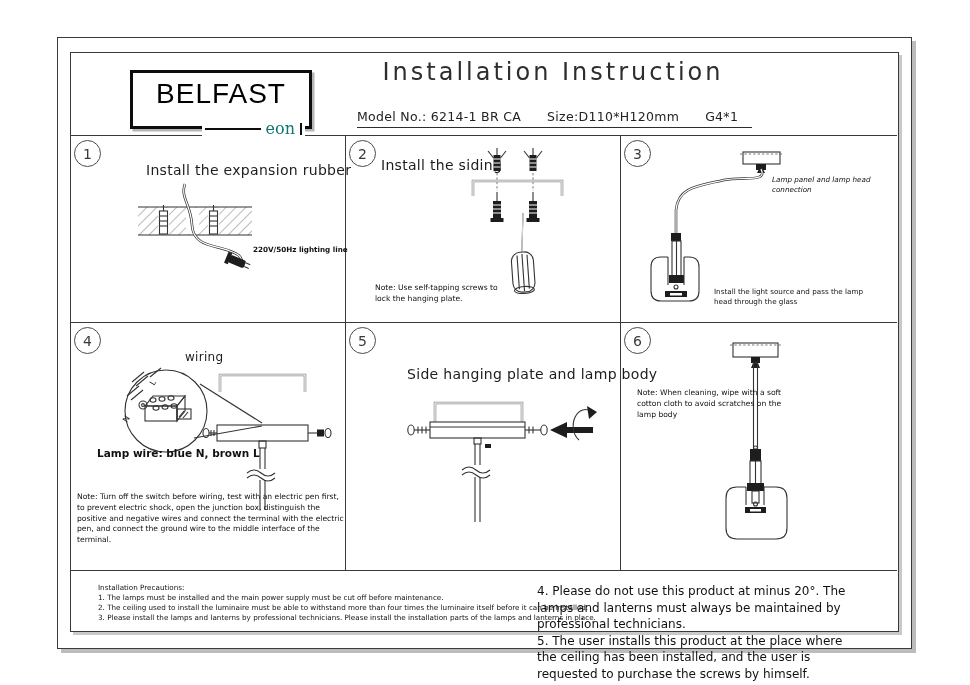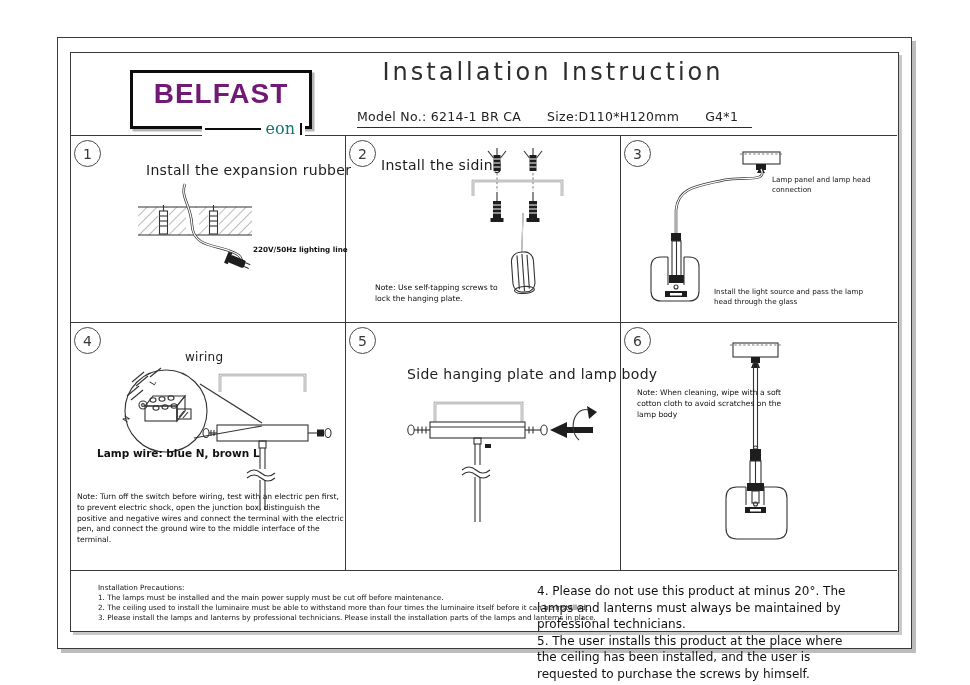--- a/index.html
+++ b/index.html
@@ -9,21 +9,21 @@
         border:1.6px solid #3a3a3a;box-shadow:4px 4px 0 #bcbcbc;background:#fff;}
   .inner-border{position:absolute;left:70px;top:52px;width:827px;height:578px;
         border:1.2px solid #3a3a3a;box-shadow:3px 3px 0 #c9c9c9;background:#fff;}
   .hline{position:absolute;height:1.2px;background:#3a3a3a;}
   .vline{position:absolute;width:1.2px;background:#3a3a3a;}
 
   
   .logo-box{position:absolute;left:130px;top:70px;width:176px;height:53px;
         border:3px solid #0d0d0d;box-shadow:2.5px 2.5px 0 #b5b5b5;background:#fff;}
   .logo-brand{margin-top:5px;text-align:center;font-family:"Liberation Sans",sans-serif;
-        font-weight:bold;font-size:28px;letter-spacing:1px;color:#701a75;}
+        font-weight:normal;font-size:28px;letter-spacing:1px;color:#000000;}
   .logo-eon{position:absolute;right:4px;bottom:-11px;background:#fff;padding:0 3px;
         display:flex;align-items:center;gap:5px;}
   .logo-eon .dash{display:inline-block;width:56px;height:2px;background:#0d0d0d;}
   .logo-eon .eon-text{font-family:"DejaVu Serif",serif;font-size:16px;color:#0f766e;line-height:1;}
   .logo-eon .tick{display:inline-block;width:2px;height:12px;background:#0d0d0d;}
   .page-title{position:absolute;left:352px;top:58px;width:402px;text-align:center;
         font-size:24px;letter-spacing:3px;color:#2d2d2d;font-weight:400;white-space:nowrap;}
   .model-line{position:absolute;left:357px;top:101px;display:flex;gap:26px;width:fit-content;
         padding:0 14px 3px 0;border-bottom:1.4px solid #2d2d2d;font-size:12.5px;
         letter-spacing:.3px;color:#222;white-space:nowrap;margin-top:8px;}
@@ -208,21 +208,21 @@
       <line x1="56.5" y1="106" x2="56.5" y2="142" class="s" stroke-width="0.6"></line>
       <rect x="49" y="140" width="15" height="8" class="blk"></rect>
 
       <path d="M48,122 H41 Q31,122 31,132 V156 Q31,166 41,166 H69 Q79,166 79,156 V132 Q79,122 69,122 H64" class="s"></path>
       <line x1="48" y1="122" x2="48" y2="150" class="s"></line>
       <line x1="64" y1="122" x2="64" y2="150" class="s"></line>
       <circle cx="56" cy="152" r="2" class="s" stroke-width="0.8"></circle>
       <rect x="45" y="156" width="22" height="6" class="blk"></rect>
       <rect x="50" y="158" width="12" height="2.5" fill="#fff"></rect>
     </svg>
-    <div class="plabel" style="left:152px;top:40px;width:110px;">Lamp panel and lamp head connection</div>
+    <div class="plabel" style="left:152px;top:40px;width:110px;font-style:italic;">Lamp panel and lamp head connection</div>
     <div class="plabel" style="left:94px;top:152px;width:160px;">Install the light source and pass the lamp head through the glass</div>
   </div>
 
   <div class="panel" id="p4">
     <div class="step-num">4</div>
     <div class="ptitle" style="left:115px;top:28px;font-size:12px;">wiring</div>
     <svg width="275" height="248" viewBox="0 0 275 248">
 
       <line x1="130" y1="62" x2="192" y2="101" class="s" stroke-width="0.8"></line>
       <line x1="124" y1="116" x2="192" y2="104" class="s" stroke-width="0.8"></line>

